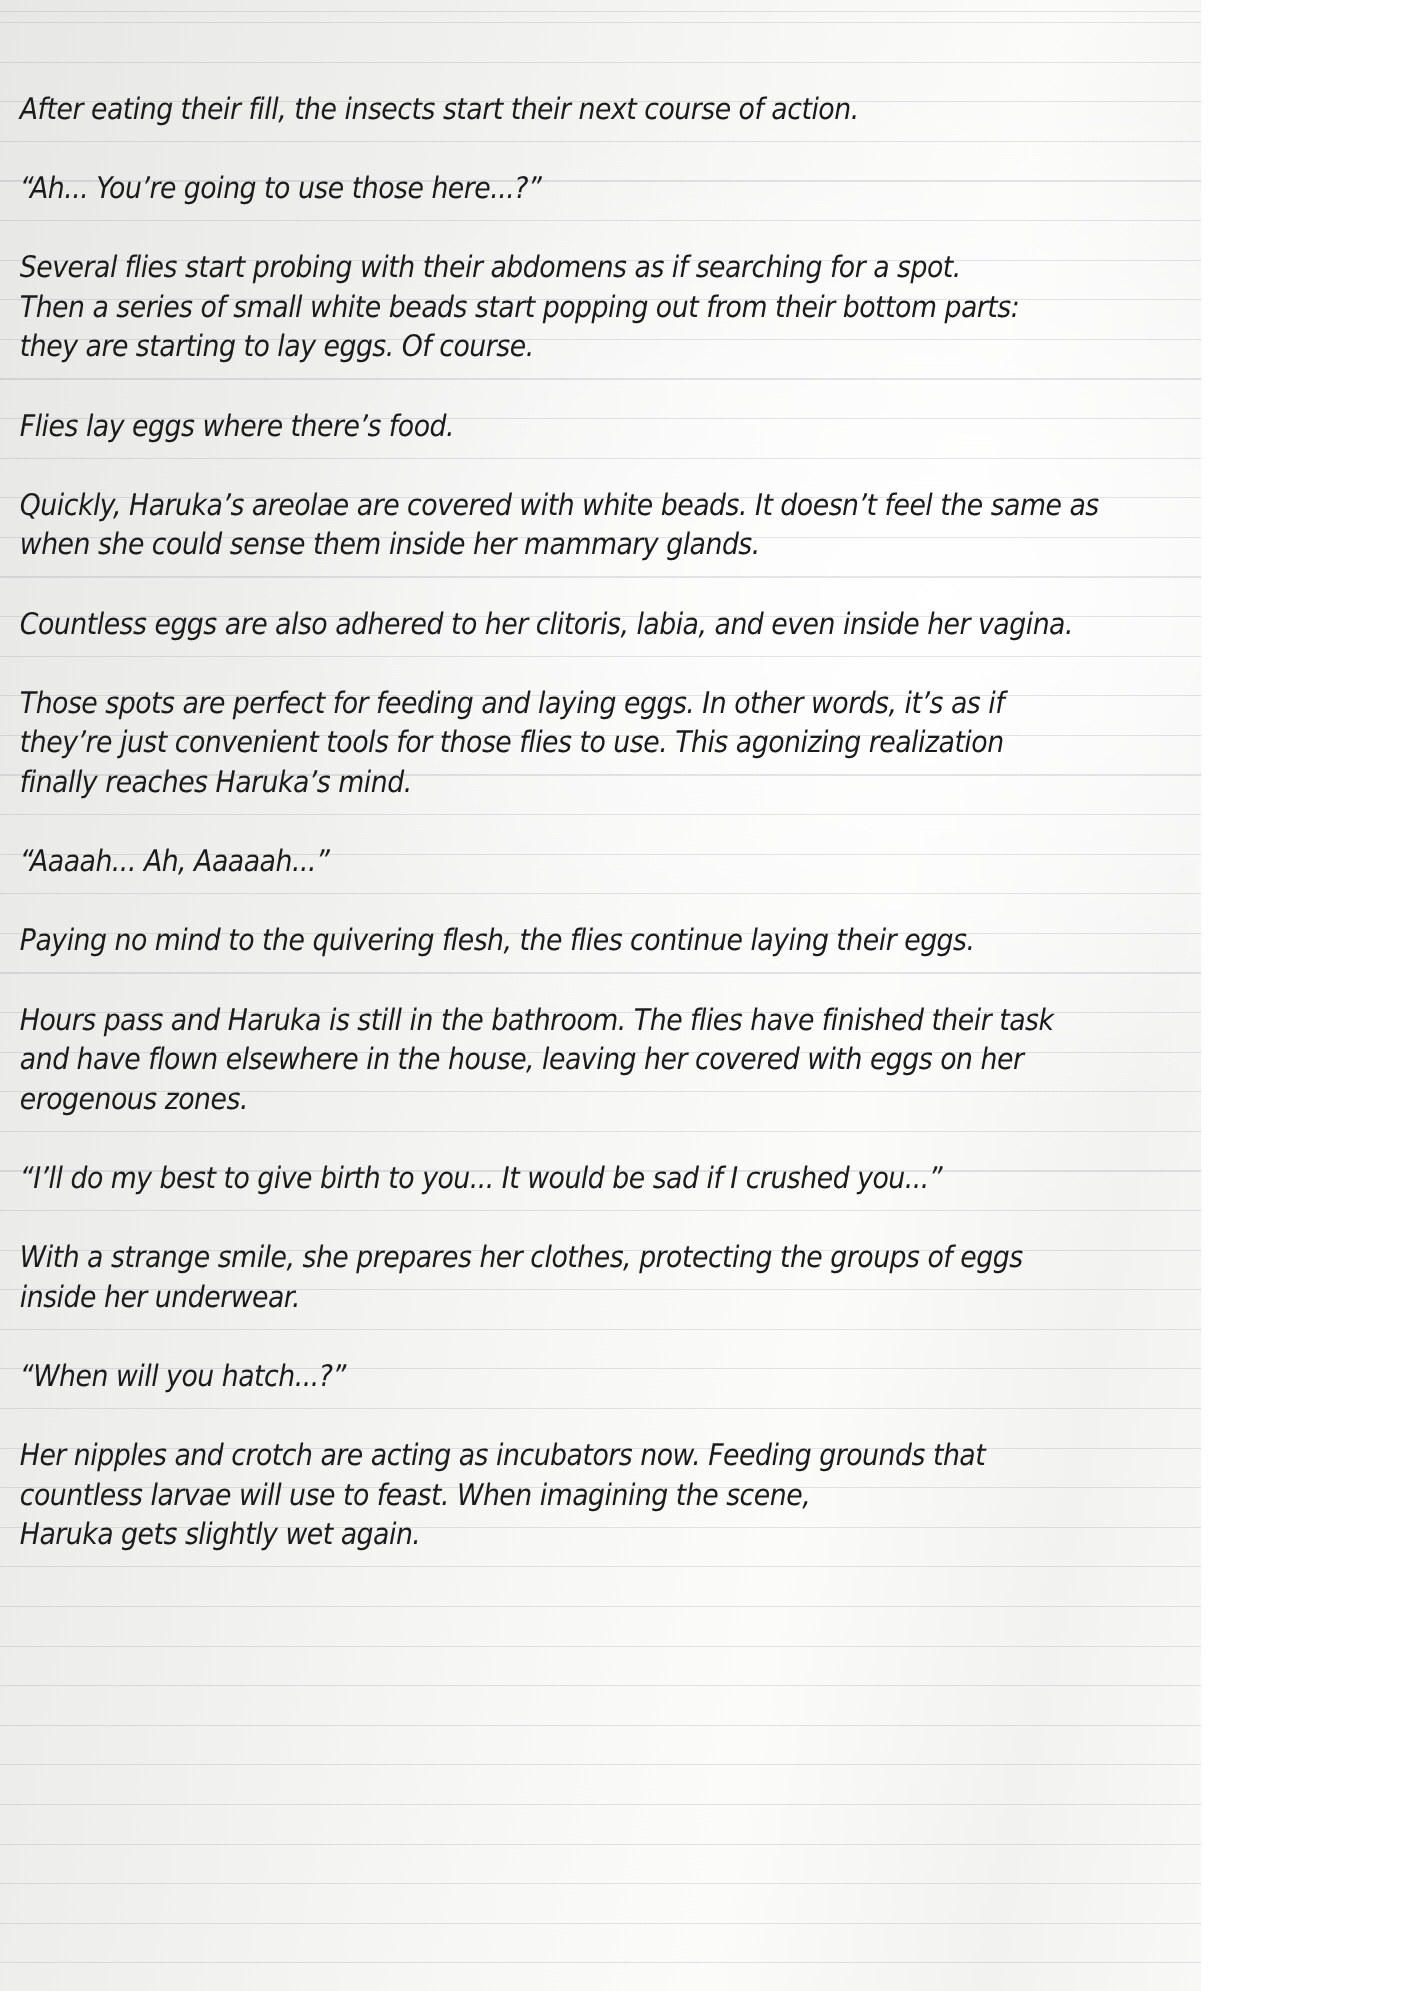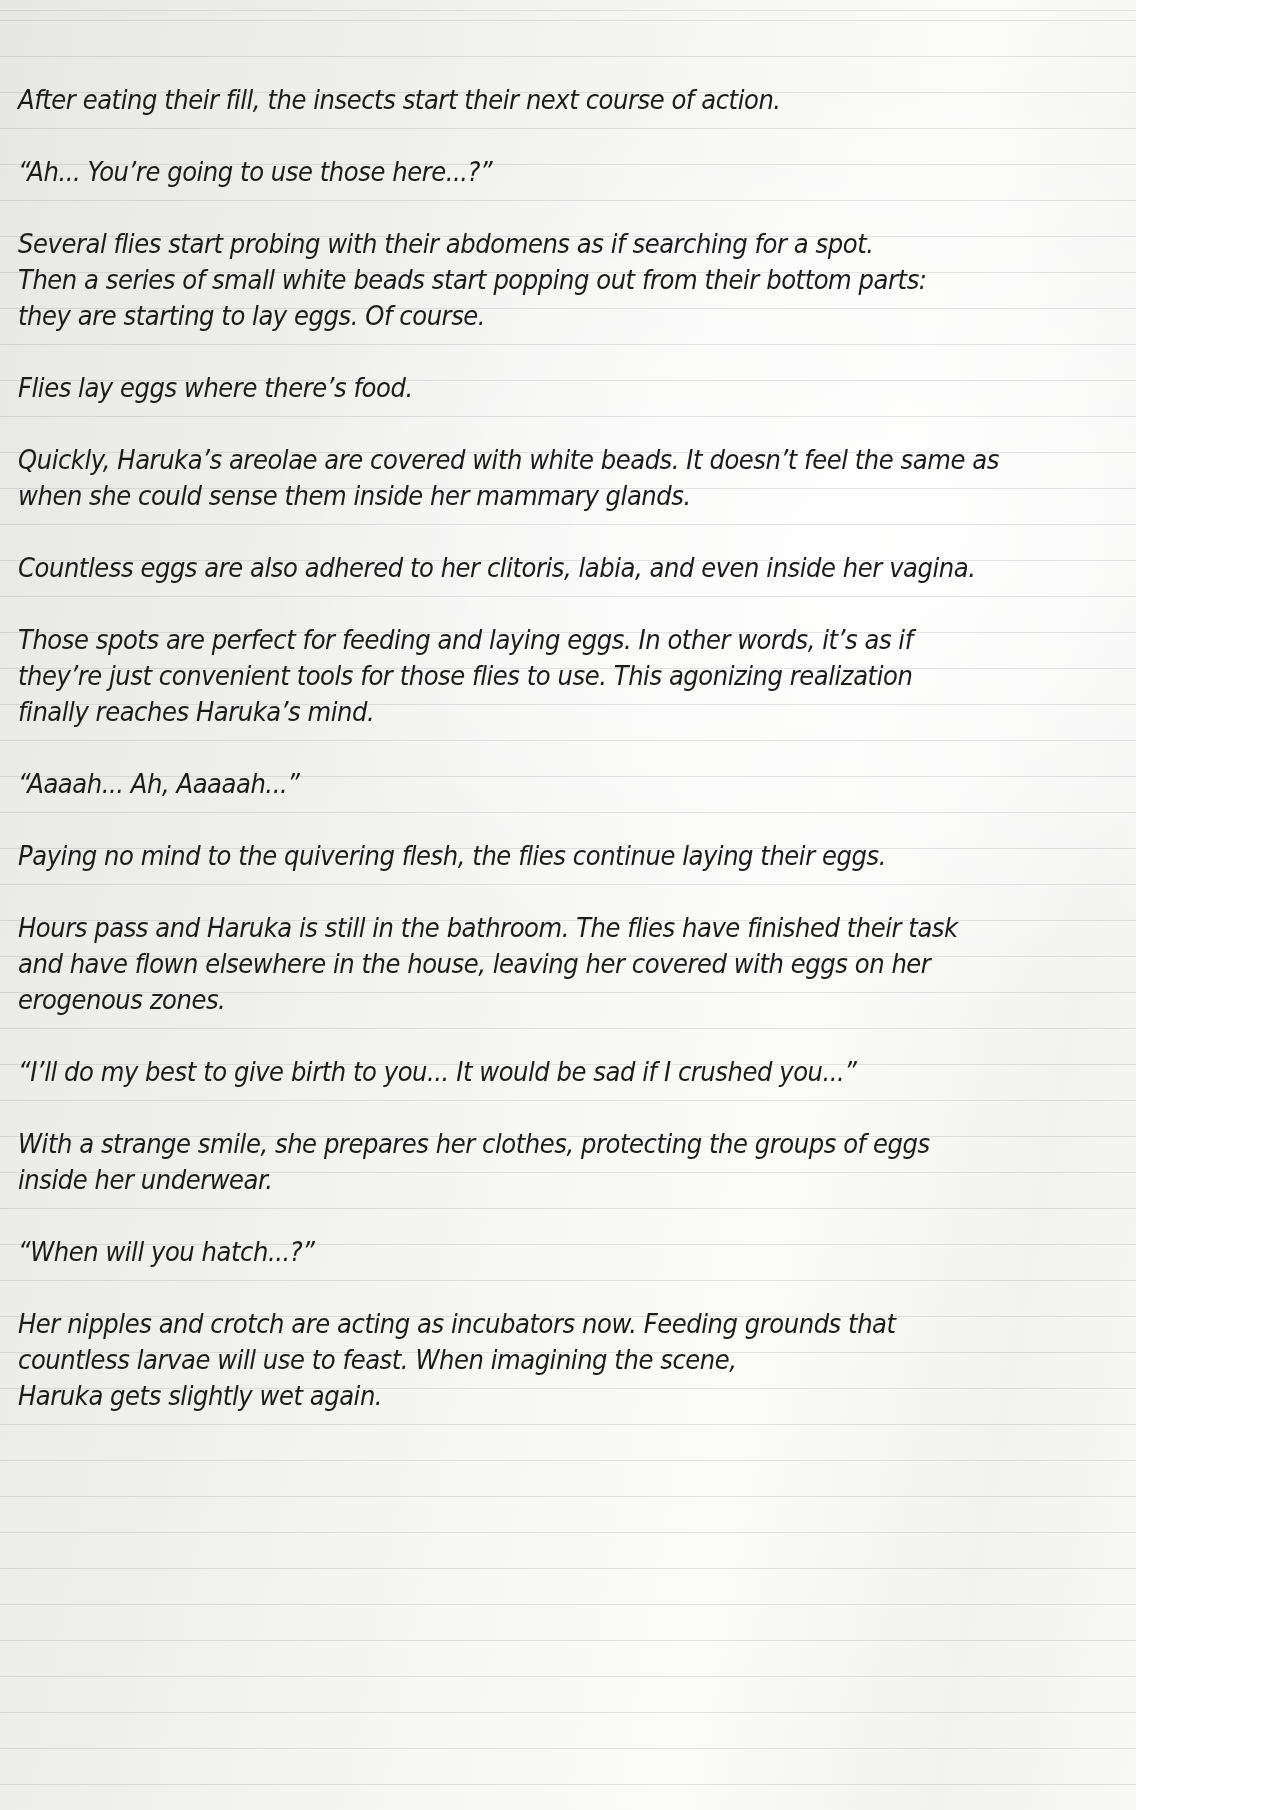--- a/index.html
+++ b/index.html
@@ -16,21 +16,20 @@
     position: relative;
     width: 1092px;
     height: 1810px;
     background:
       repeating-linear-gradient(180deg,
         rgba(110, 114, 124, 0.18) 0px, rgba(110, 114, 124, 0.18) 1px,
         rgba(0,0,0,0) 1px, rgba(0,0,0,0) 36px),
       radial-gradient(900px 700px at 78% 30%, rgba(255,255,255,0.9), rgba(255,255,255,0) 70%),
       linear-gradient(100deg, #e7e7e6 0%, #efefee 28%, #f7f7f6 52%, #fbfbfa 68%, #f2f2f1 86%, #f8f8f7 100%);
     background-position: 0 20px, 0 0, 0 0;
-    padding-left: 44px;
   }
   .text-column {
     position: absolute;
     left: 18px;
     top: 82px;
     color: #1b1b1b;
     font-style: italic;
     font-size: 27px;
     line-height: 36px;
     letter-spacing: -0.5px;

